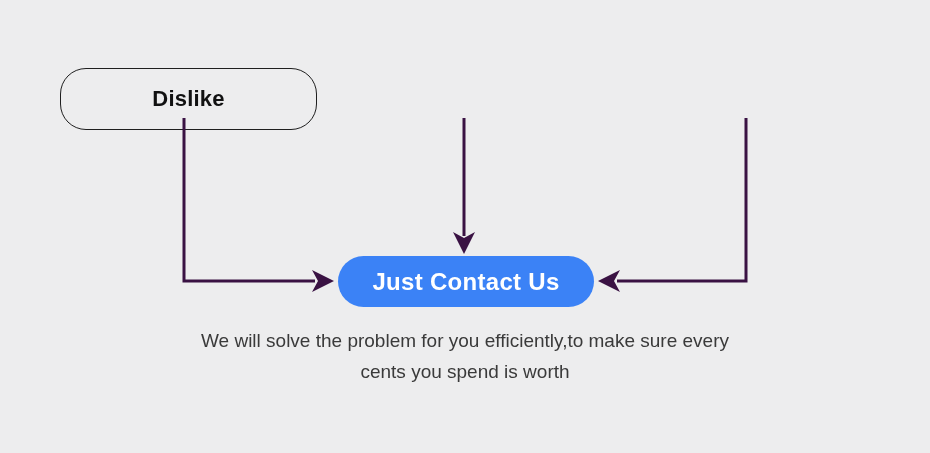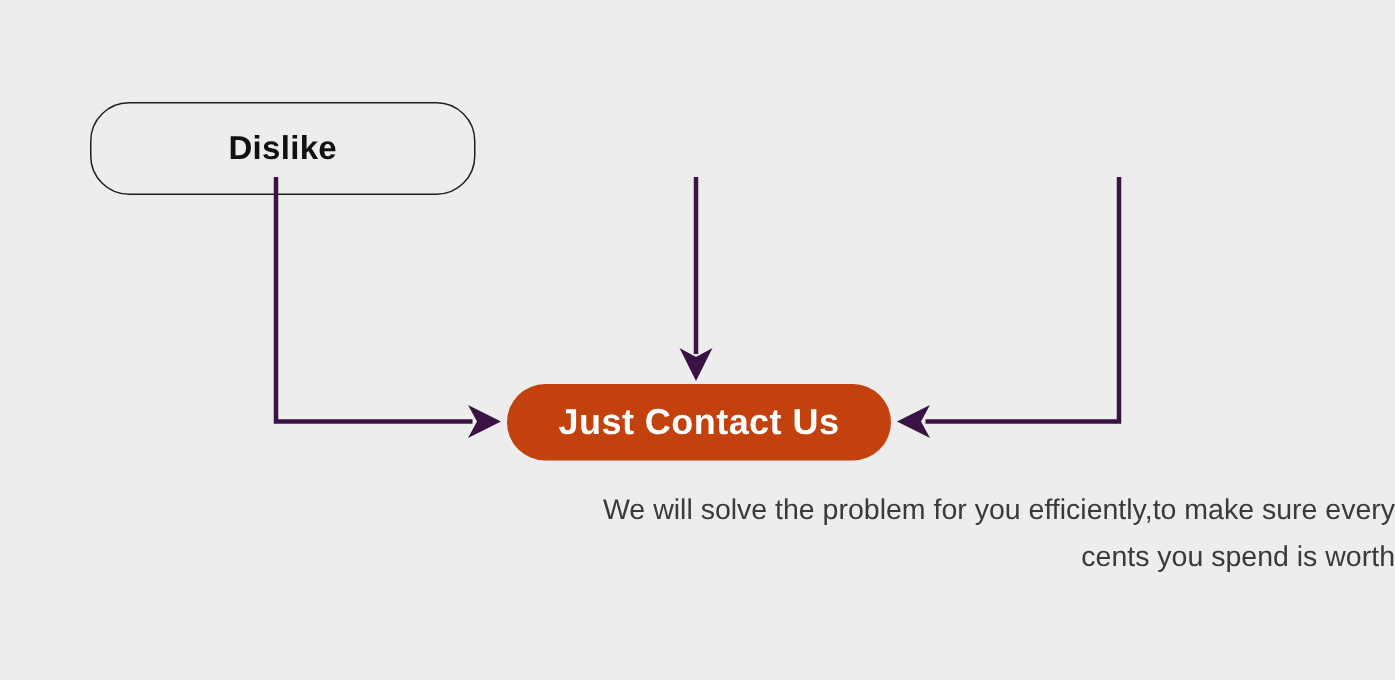--- a/index.html
+++ b/index.html
@@ -38,21 +38,21 @@
   .pill-unsat     { left: 336px; top: 68px; }
   .pill-quality   { left: 610px; top: 68px; }
   .cta {
     position: absolute;
     left: 338px;
     top: 256px;
     width: 256px;
     height: 51px;
     border: none;
     border-radius: 26px;
-    background: #c2410c;
+    background: #3b82f6;
     display: flex;
     align-items: center;
     justify-content: center;
     font-family: "Liberation Sans", "DejaVu Sans", sans-serif;
     font-size: 24px;
     font-weight: bold;
     color: #ffffff;
     letter-spacing: 0.3px;
     cursor: pointer;
     padding: 0;
@@ -63,21 +63,21 @@
     top: 0;
     width: 930px;
     height: 453px;
     pointer-events: none;
   }
   .caption {
     position: absolute;
     left: 0;
     top: 325px;
     width: 930px;
-    text-align: right;
+    text-align: center;
     font-size: 19px;
     line-height: 31px;
     color: #3a3a3a;
   }
 </style>
 </head>
 <body>
 
 <div class="stage">
 

